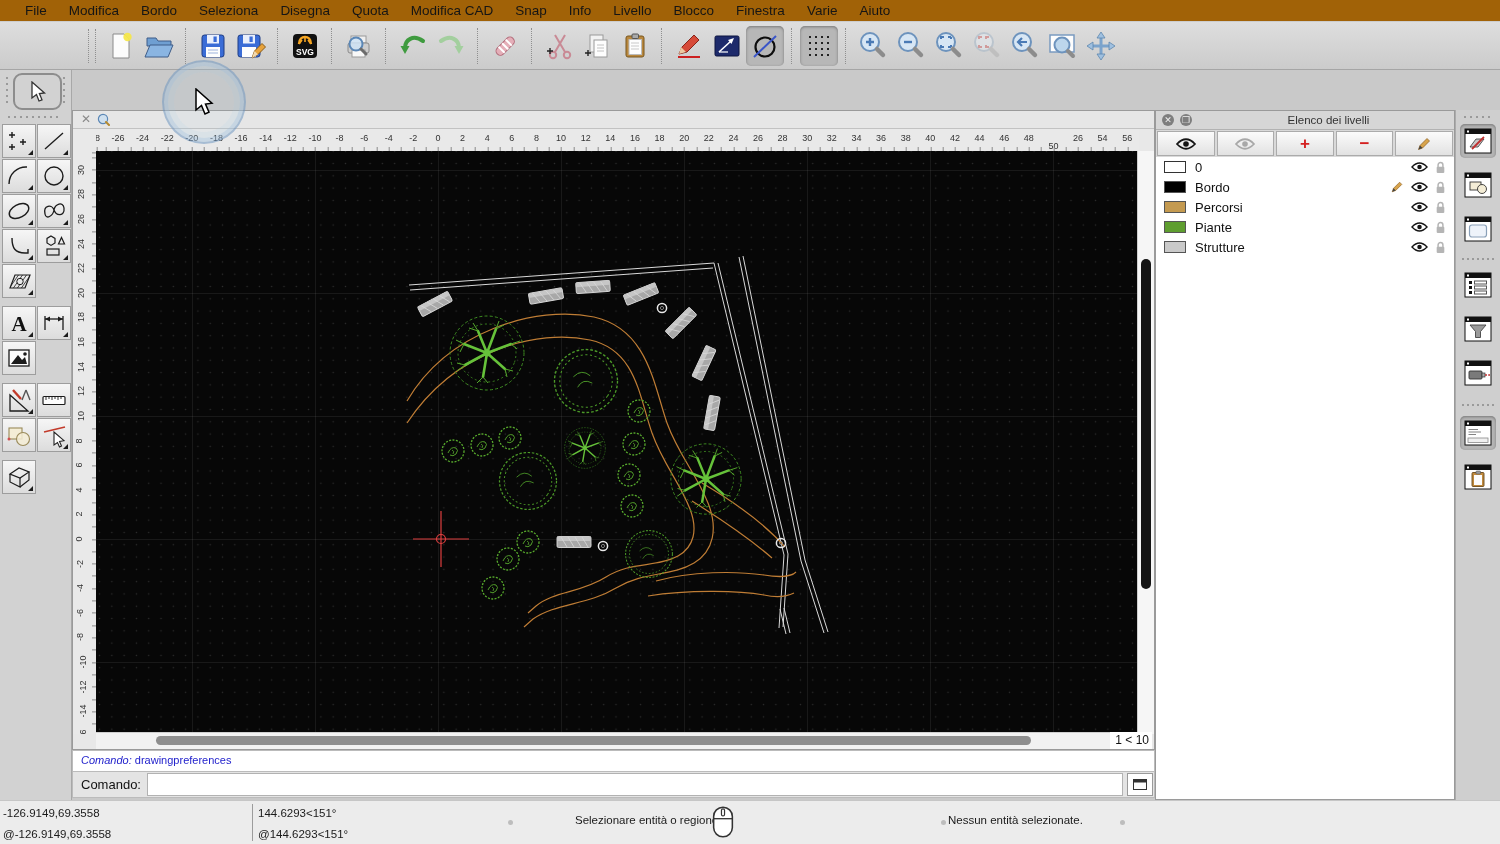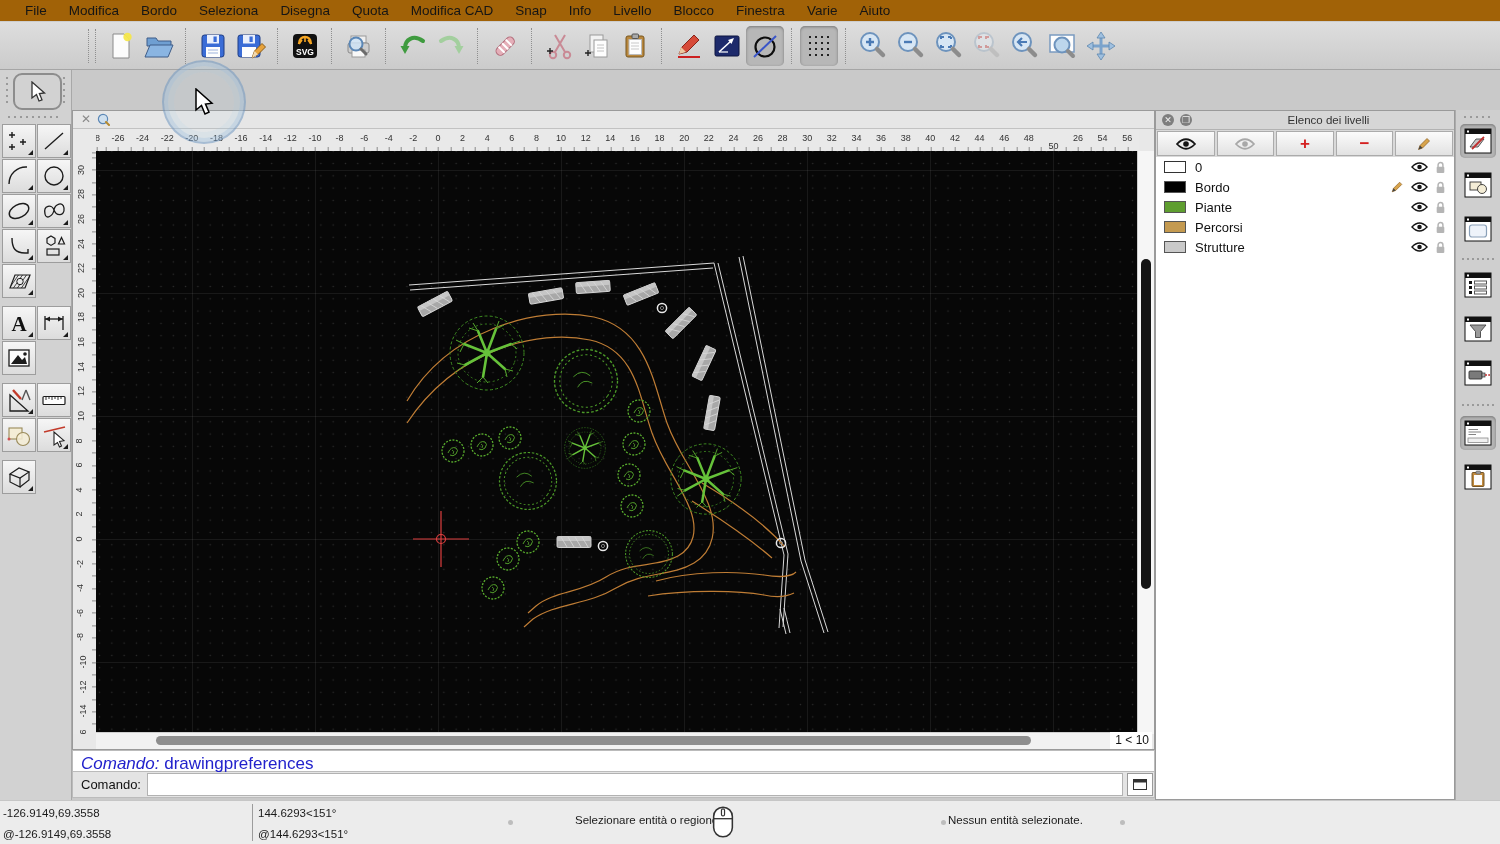--- a/index.html
+++ b/index.html
@@ -62,21 +62,21 @@
       background-size:123px 123px,123px 123px,12.31px 12.31px;
       background-position:0 19px,96px 0,9.7px 6.4px;}
   #vscroll{position:absolute;right:0;top:40px;width:17px;height:583px;background:#f6f6f6;border-left:1px solid #cfcfcf;box-sizing:border-box;}
   #vscroll .thumb{position:absolute;left:3px;top:108px;width:10px;height:330px;background:#141414;border-radius:5px;}
   #hscroll{position:absolute;left:23px;bottom:0;width:1017px;height:17px;background:#f2f2f2;border-top:1px solid #cfcfcf;box-sizing:border-box;}
   #hscroll .thumb{position:absolute;left:60px;top:3px;width:875px;height:9px;background:#8e8e8e;border-radius:5px;}
   #scale-label{position:absolute;right:2px;bottom:0;width:42px;height:17px;background:#fff;font-size:12px;
       text-align:right;padding-right:3px;line-height:16px;box-sizing:border-box;}
   
   #cmd-history{position:absolute;left:72px;top:750px;width:1083px;height:22px;background:#fff;
-      border:1px solid #bbb;box-sizing:border-box;font-size:17px;padding:3px 0 0 8px;color:#2222cc;}
+      border:1px solid #bbb;box-sizing:border-box;font-size:11px;padding:3px 0 0 8px;color:#2222cc;}
   #cmd-history .lbl{font-style:italic;}
   #cmd-row{position:absolute;left:72px;top:772px;width:1083px;height:26px;background:#e4e4e4;
       border:1px solid #bbb;border-top:none;box-sizing:border-box;display:flex;align-items:center;padding-left:8px;}
   #cmd-row .lbl{font-size:13px;margin-right:6px;}
   #cmd-input{width:970px;height:19px;border:1px solid #b2b2b2;background:#fff;font-size:12px;
       font-family:"Liberation Sans",sans-serif;}
   #cmd-detach{width:24px;height:21px;margin-left:4px;background:#fff;border:1px solid #9a9a9a;
       display:flex;align-items:center;justify-content:center;}
   
   #panel{position:absolute;left:1155px;top:110px;width:300px;height:690px;background:#fff;
@@ -793,36 +793,36 @@
             <path d="M1 6 Q10 -3.5 19 6 Q10 15.5 1 6 Z" fill="none" stroke="#151515" stroke-width="1.7"></path>
             <circle cx="10" cy="6" r="2.7" fill="#151515"></circle>
           </svg>
           <svg class="ic-lock" viewBox="0 0 12 15">
             <path d="M3.2 7 V4.6 a2.8 2.8 0 0 1 5.6 0 V7" fill="none" stroke="#b5b5b5" stroke-width="1.7"></path>
             <rect x="1.6" y="6.6" width="8.8" height="7.2" rx="1.2" fill="#b5b5b5"></rect>
           </svg>
         </span>
       </div>
       <div class="layer-row">
-        <span class="swatch" style="background:#5f9e30;"></span>
-        <span class="lname">Piante</span>
+        <span class="swatch" style="background:#c49a50;"></span>
+        <span class="lname">Percorsi</span>
         <span class="rowic">
           <svg class="ic-eye" viewBox="0 0 20 12">
             <path d="M1 6 Q10 -3.5 19 6 Q10 15.5 1 6 Z" fill="none" stroke="#151515" stroke-width="1.7"></path>
             <circle cx="10" cy="6" r="2.7" fill="#151515"></circle>
           </svg>
           <svg class="ic-lock" viewBox="0 0 12 15">
             <path d="M3.2 7 V4.6 a2.8 2.8 0 0 1 5.6 0 V7" fill="none" stroke="#b5b5b5" stroke-width="1.7"></path>
             <rect x="1.6" y="6.6" width="8.8" height="7.2" rx="1.2" fill="#b5b5b5"></rect>
           </svg>
         </span>
       </div>
       <div class="layer-row">
-        <span class="swatch" style="background:#c49a50;"></span>
-        <span class="lname">Percorsi</span>
+        <span class="swatch" style="background:#5f9e30;"></span>
+        <span class="lname">Piante</span>
         <span class="rowic">
           <svg class="ic-eye" viewBox="0 0 20 12">
             <path d="M1 6 Q10 -3.5 19 6 Q10 15.5 1 6 Z" fill="none" stroke="#151515" stroke-width="1.7"></path>
             <circle cx="10" cy="6" r="2.7" fill="#151515"></circle>
           </svg>
           <svg class="ic-lock" viewBox="0 0 12 15">
             <path d="M3.2 7 V4.6 a2.8 2.8 0 0 1 5.6 0 V7" fill="none" stroke="#b5b5b5" stroke-width="1.7"></path>
             <rect x="1.6" y="6.6" width="8.8" height="7.2" rx="1.2" fill="#b5b5b5"></rect>
           </svg>
         </span>

